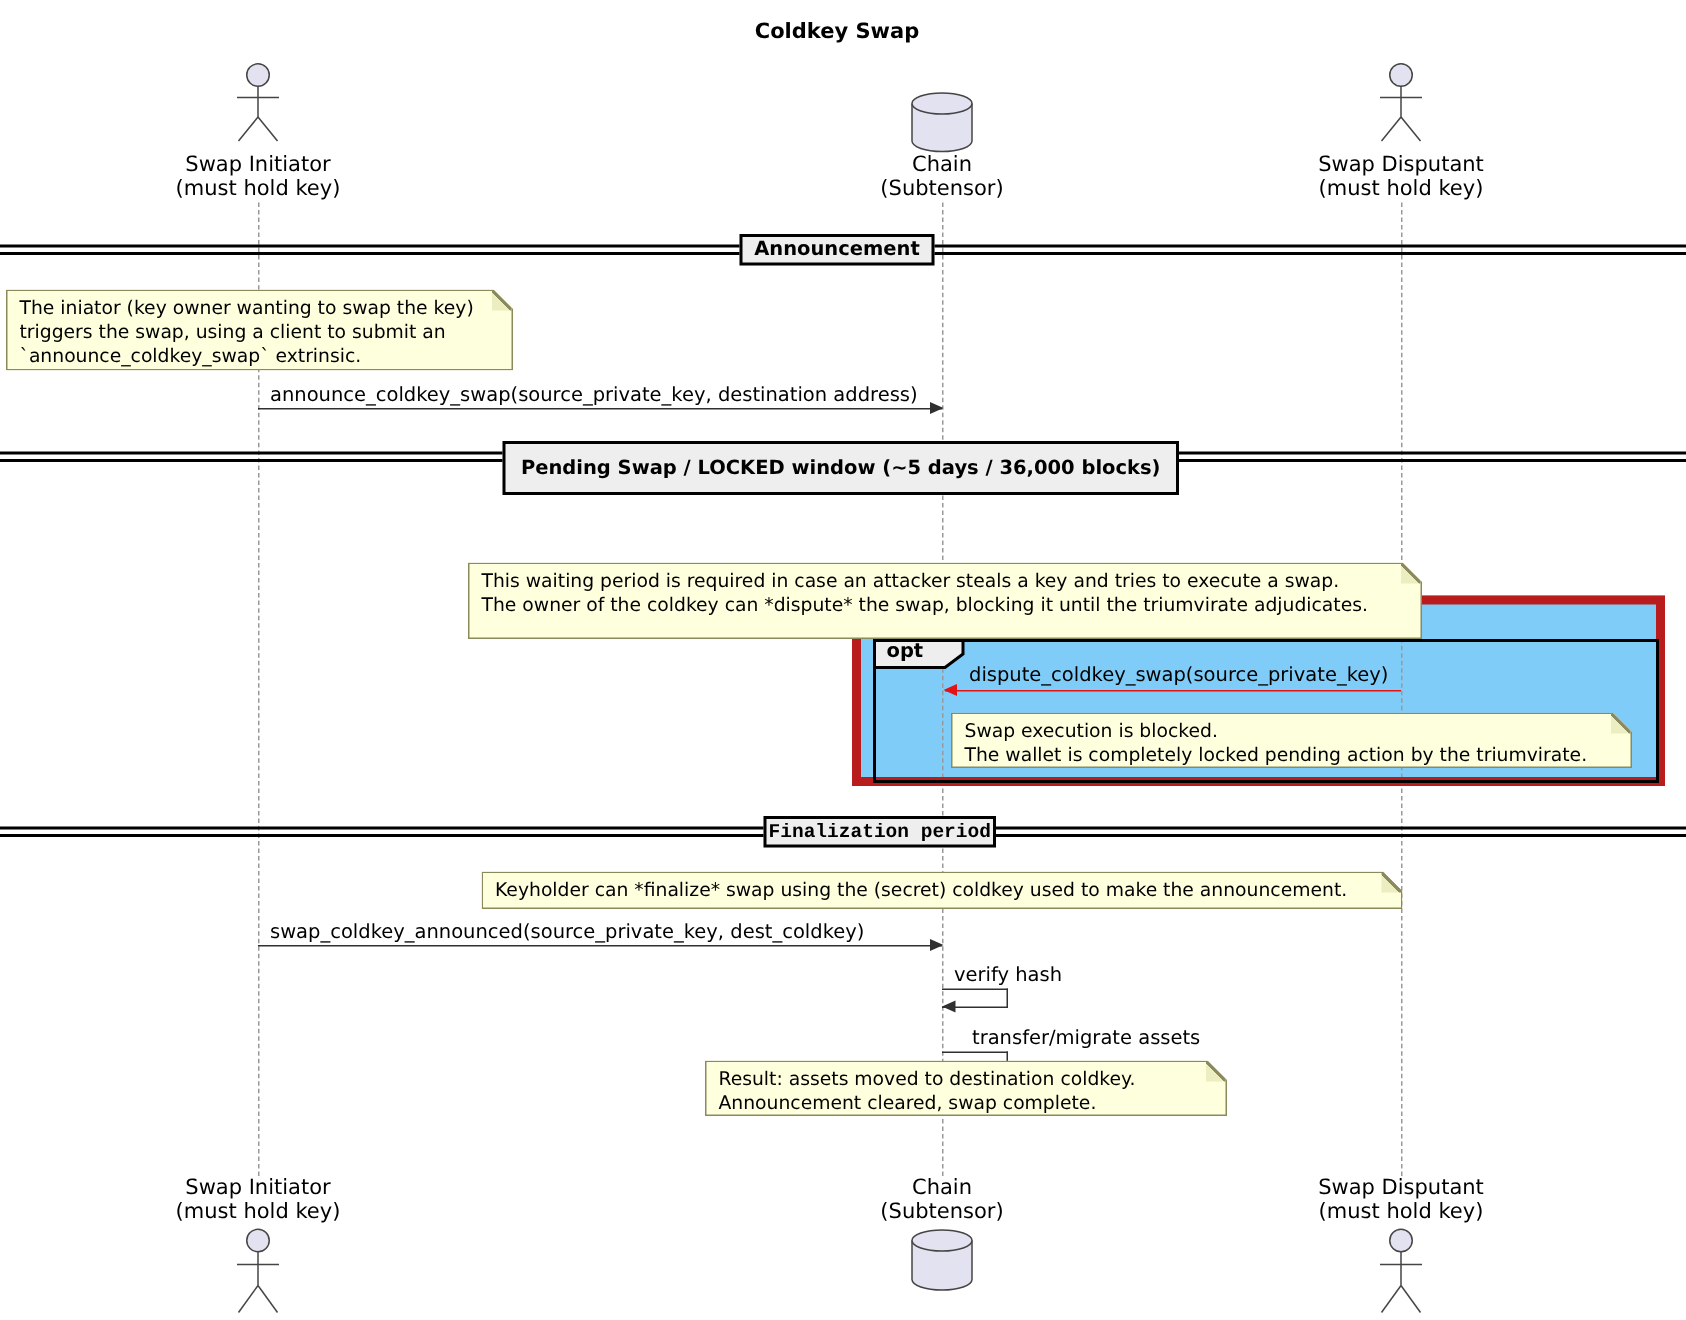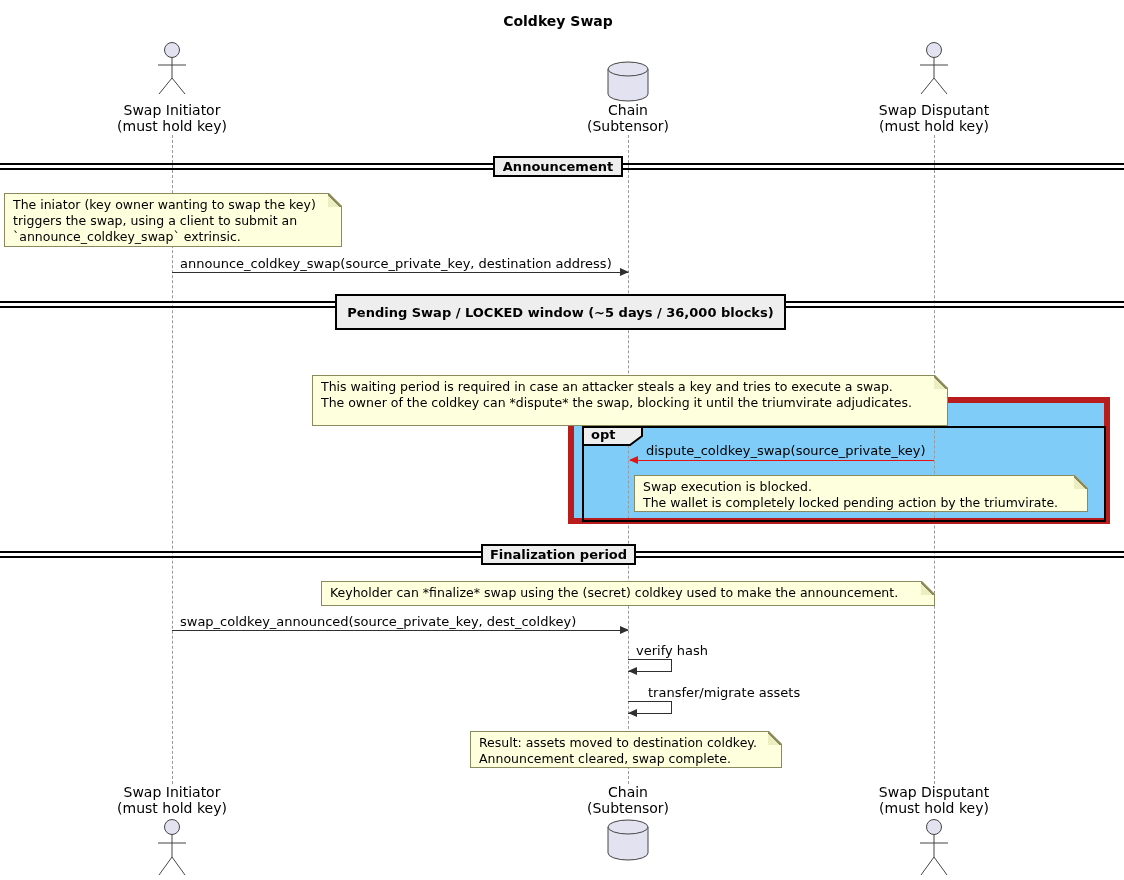--- a/index.html
+++ b/index.html
@@ -127,37 +127,37 @@
 
   <div class="mtext" style="left:646px; top:443px;">dispute_coldkey_swap(source_private_key)</div>
   <div class="mline red-line" style="left:630px; top:460px; width:304px;"></div>
   <div class="ah-l red-head" style="left:629px; top:456px;"></div>
 
   <div class="note" style="left:634px; top:475px; width:454px; height:37px;">Swap execution is blocked.
 The wallet is completely locked pending action by the triumvirate.</div>
 
   <div class="divline" style="top:551px;"></div>
   <div class="divline" style="top:556px;"></div>
-  <div class="divbox" style="left:481px; top:544px; width:155px; height:21px;">Finalization period</div>
+  <div class="divbox" style="left:509px; top:544px; width:155px; height:21px;font-family:Liberation Mono, monospace;">Finalization period</div>
 
   <div class="note" style="left:321px; top:581px; width:614px; height:25px;">Keyholder can *finalize* swap using the (secret) coldkey used to make the announcement.</div>
 
   <div class="mtext" style="left:180px; top:614px;">swap_coldkey_announced(source_private_key, dest_coldkey)</div>
   <div class="mline" style="left:172px; top:630px; width:456px;"></div>
   <div class="ah-r" style="left:620px; top:626px;"></div>
 
   <div class="mtext" style="left:636px; top:643px;">verify hash</div>
   <div class="self-shape" style="left:628px; top:659px;"></div>
   <div class="ah-l" style="left:628px; top:667px;"></div>
 
   <div class="mtext" style="left:648px; top:685px;">transfer/migrate assets</div>
   <div class="self-shape" style="left:628px; top:701px;"></div>
   <div class="ah-l" style="left:628px; top:709px;"></div>
 
-  <div class="note" style="left:470px; top:731px; width:312px; height:37px;">Result: assets moved to destination coldkey.
+  <div class="note" style="left:470px; top:707px; width:348px; height:37px;">Result: assets moved to destination coldkey.
 Announcement cleared, swap complete.</div>
 
   <div class="plabel" style="left:172px; top:784px;">
     <div>Swap Initiator</div>
     <div>(must hold key)</div>
   </div>
   <div class="plabel" style="left:628px; top:784px;">
     <div>Chain</div>
     <div>(Subtensor)</div>
   </div>

